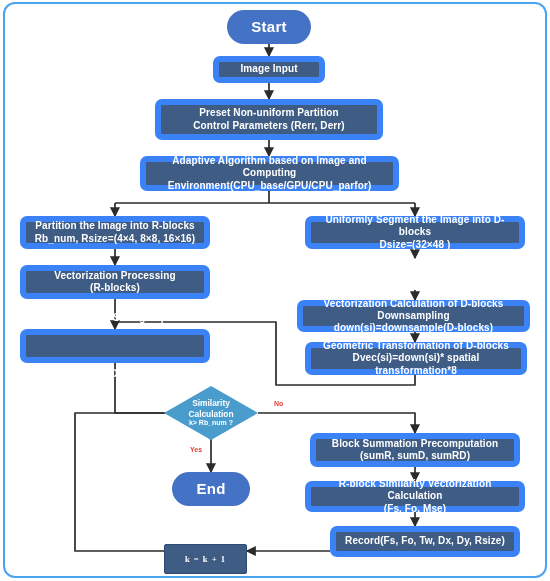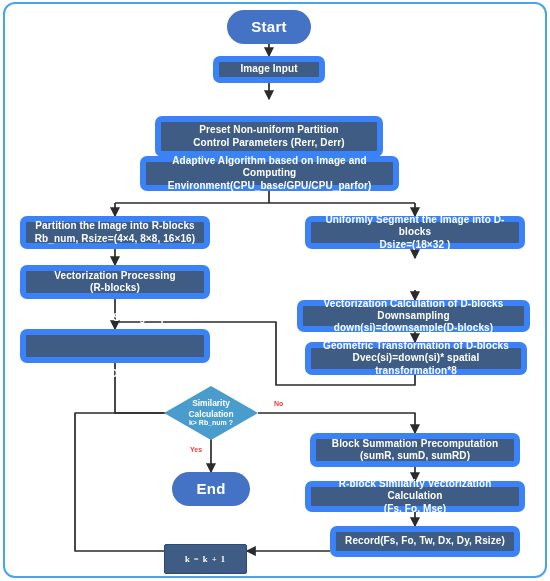--- a/index.html
+++ b/index.html
@@ -129,21 +129,21 @@
   </svg>
 
   <div class="node term" style="left:227px;top:10px;width:84px;height:34px;">
     <span>Start</span>
   </div>
 
   <div class="node proc" style="left:213px;top:56px;width:112px;height:27px;">
     <span>Image Input</span>
   </div>
 
-  <div class="node proc" style="left:155px;top:99px;width:228px;height:41px;flex-direction:column;margin-top:17px;">
+  <div class="node proc" style="left:155px;top:99px;width:228px;height:41px;flex-direction:column;">
     <span class="ln">Preset Non-uniform Partition</span>
     <span class="ln">Control Parameters (Rerr, Derr)</span>
   </div>
 
   <div class="node proc" style="left:140px;top:156px;width:259px;height:35px;flex-direction:column;">
     <span class="ln">Adaptive Algorithm based on Image and Computing</span>
     <span class="ln">Environment(CPU_base/GPU/CPU_parfor)</span>
   </div>
 
   <div class="node proc" style="left:20px;top:216px;width:190px;height:33px;flex-direction:column;">
@@ -156,21 +156,21 @@
     <span class="ln">(R-blocks)</span>
   </div>
 
   <div class="node proc" style="left:20px;top:329px;width:190px;height:34px;flex-direction:column;gap:44px;">
     <span class="ln">Pre-allocated Storage Space</span>
     <span class="ln">(Fs, Fo, Tw, Dx, Dy, Rsize)</span>
   </div>
 
   <div class="node proc" style="left:305px;top:216px;width:220px;height:33px;flex-direction:column;">
     <span class="ln">Uniformly Segment the Image into D-blocks</span>
-    <span class="ln">Dsize=(18×32 )</span>
+    <span class="ln">Dsize=(32×48 )</span>
   </div>
 
 
   <div class="node proc" style="left:297px;top:300px;width:233px;height:32px;flex-direction:column;">
     <span class="ln">Vectorization Calculation of D-blocks Downsampling</span>
     <span class="ln">down(si)=downsample(D-blocks)</span>
   </div>
 
   <div class="node proc" style="left:305px;top:342px;width:222px;height:33px;flex-direction:column;">
     <span class="ln">Geometric Transformation of D-blocks</span>

